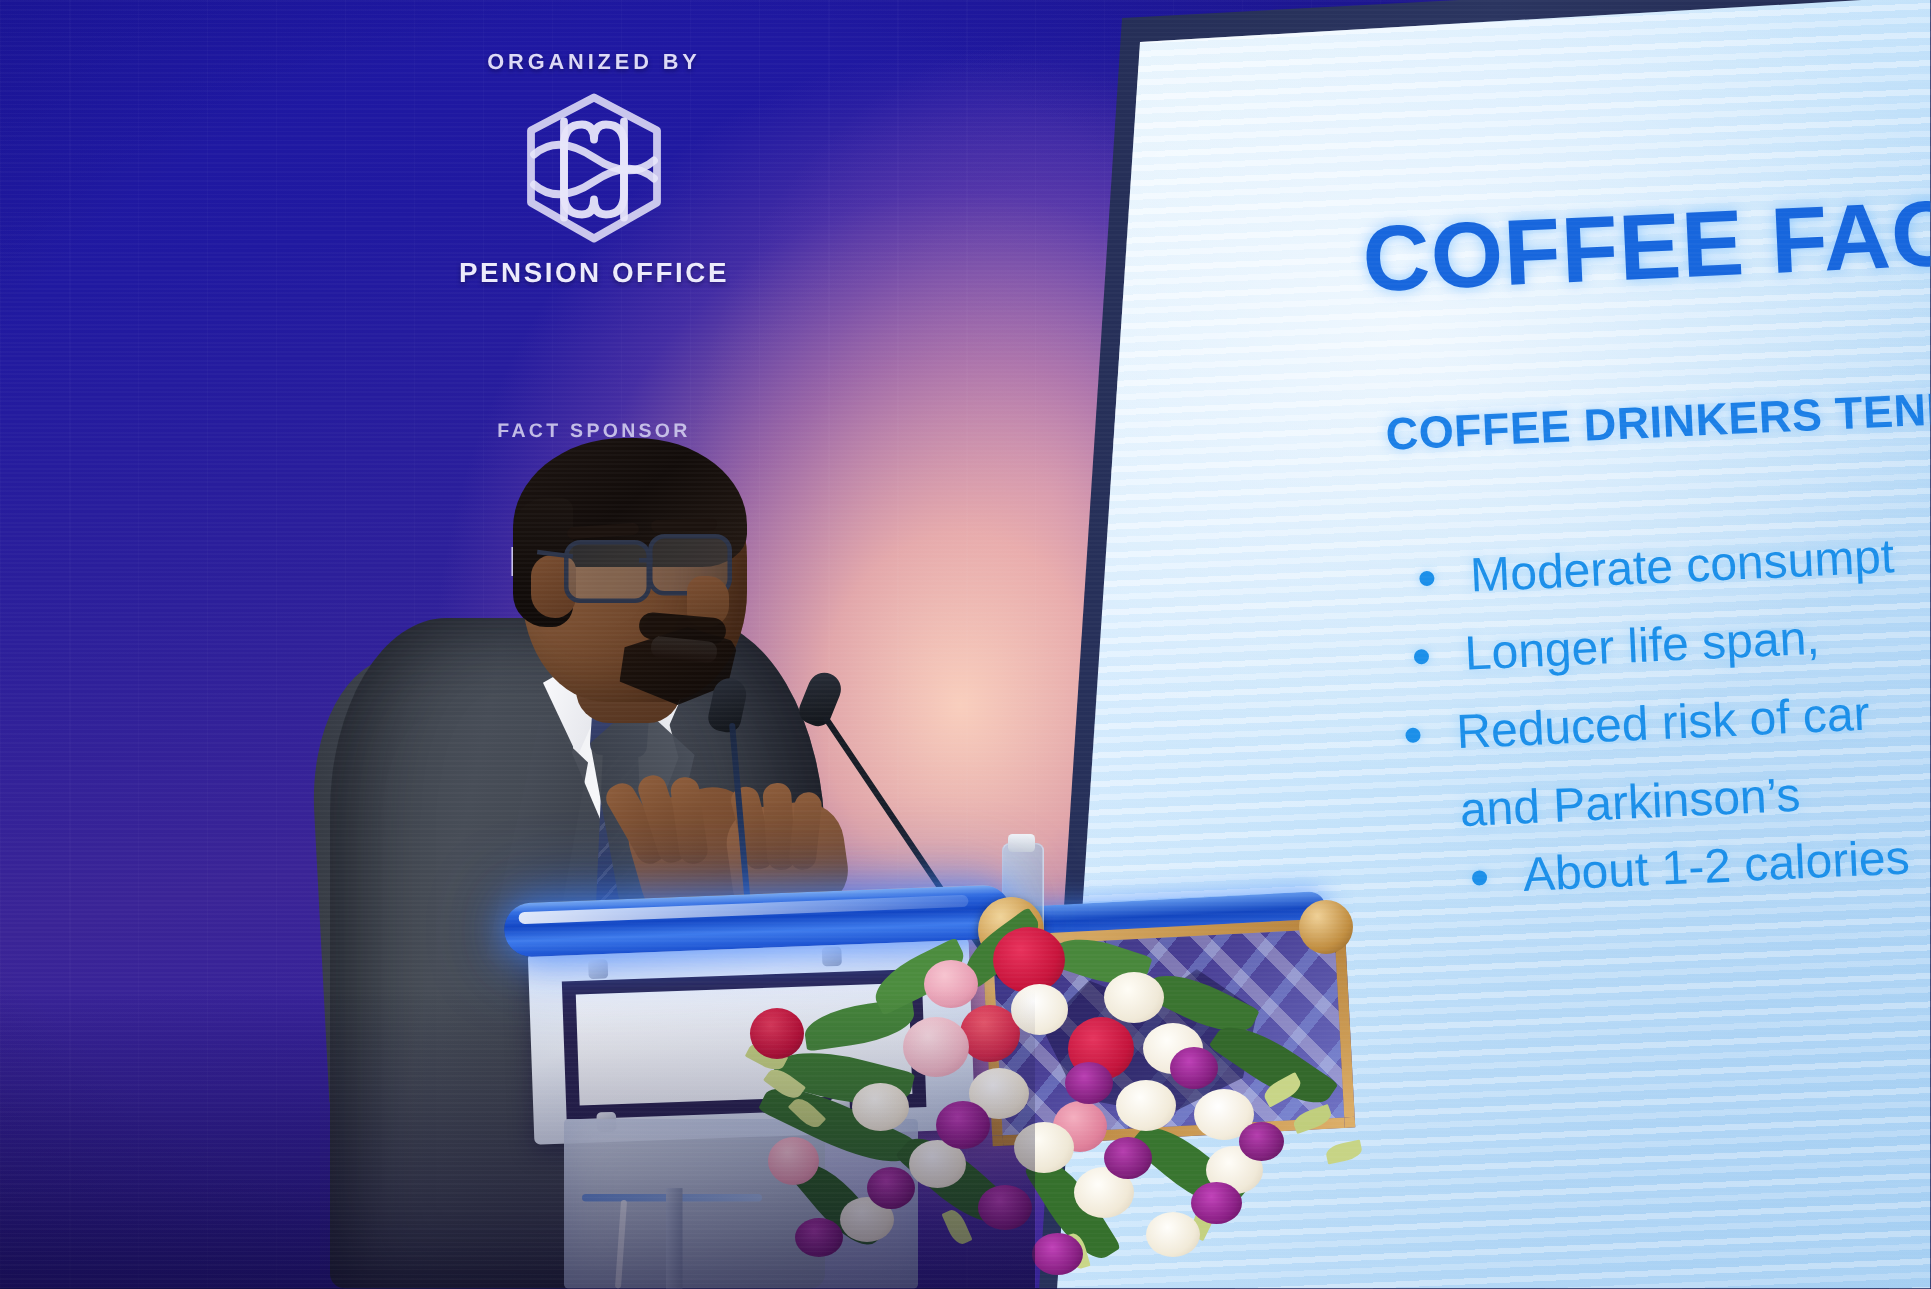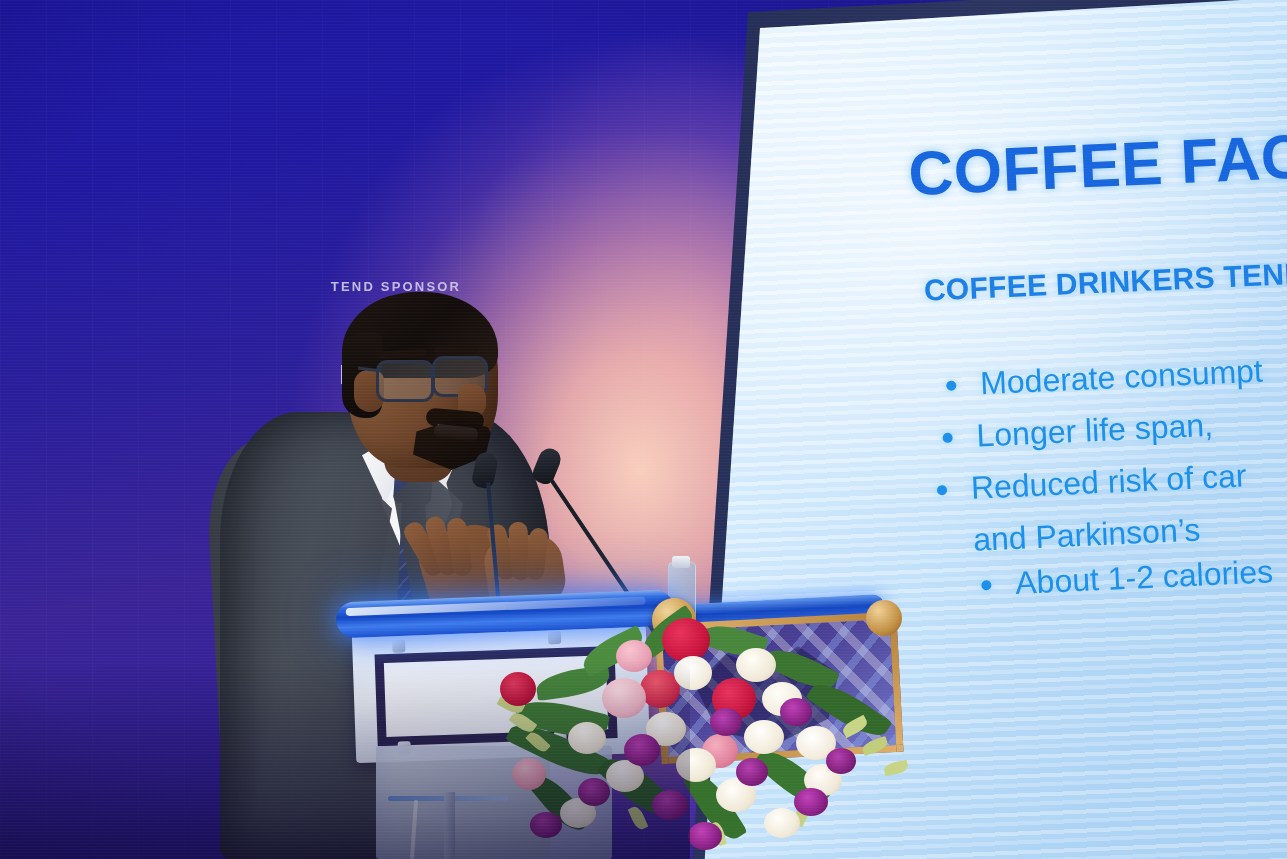--- a/index.html
+++ b/index.html
@@ -455,23 +455,38 @@
 </style>
 </head>
 <body>
 
 <div id="stage">
 
   <div class="wall"></div>
   <div class="wall-seams"></div>
   <div class="wall-vign"></div>
 
+  <div class="brandblock">
+    <div class="brand-kicker">ORGANIZED BY</div>
+    <div class="logo-wrap">
+      <svg viewBox="0 0 128 108" width="128" height="108" aria-hidden="true">
+        <g fill="none" stroke="#e7e5fa" stroke-width="5.2" stroke-linejoin="round" stroke-linecap="round">
+          <path d="M64 6 L106 28 L106 76 L64 100 L22 76 L22 28 Z" opacity=".85"></path>
+          <path d="M44 86 L44 38 Q44 24 56 24 Q64 24 64 34 Q64 24 72 24 Q84 24 84 38 L84 86" opacity=".95"></path>
+          <path d="M44 22 L44 70 Q44 84 56 84 Q64 84 64 74 Q64 84 72 84 Q84 84 84 70 L84 22" opacity=".95"></path>
+          <path d="M24 44 Q40 30 64 46 Q88 62 104 48" opacity=".9"></path>
+          <path d="M24 64 Q40 78 64 62 Q88 46 104 60" opacity=".9"></path>
+        </g>
+      </svg>
+    </div>
+    <div class="brand-name">PENSION OFFICE</div>
+  </div>
 
   <div class="sponsorblock">
-    <div class="sponsor-kicker">TEND SPONSOR</div>
+    <div class="sponsor-kicker">FACT SPONSOR</div>
     <div class="sponsor-name">Ma          Bank</div>
   </div>
 
   <div class="screen-block">
     <div class="screen-bezel"></div>
     <div class="screen-face">
       <div class="scanlines"></div>
       <div class="screen-hotspot"></div>
     </div>
 

